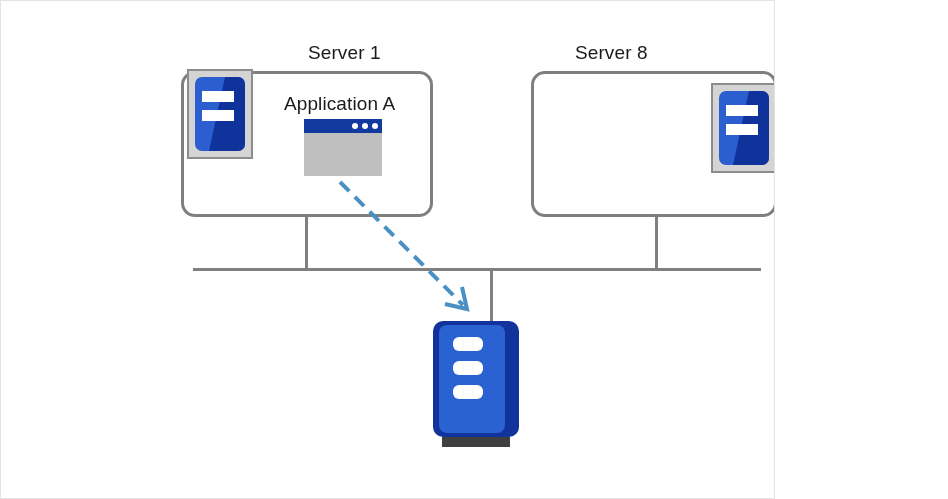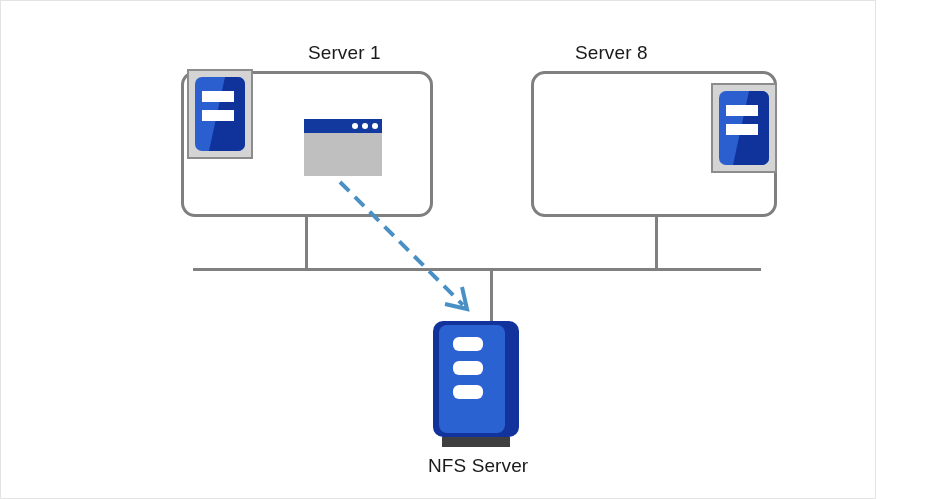--- a/index.html
+++ b/index.html
@@ -2,21 +2,21 @@
 <html><head>
 <meta charset="utf-8">
 <style>
   html, body {
     margin: 0;
     padding: 0;
     background: #ffffff;
   }
   #canvas {
     position: relative;
-    width: 876px;
+    width: 775px;
     height: 499px;
     background: #ffffff;
     border: 1px solid #e3e3e3;
     box-sizing: border-box;
     font-family: "Liberation Sans", sans-serif;
     overflow: hidden;
   }
   .label {
     position: absolute;
     color: #1a1a1a;
@@ -167,20 +167,21 @@
 
   <div class="server-box" id="server1-box"></div>
 
   <div class="server-icon" id="server1-icon">
     <div class="server-icon-card">
       <div class="server-icon-bar b1"></div>
       <div class="server-icon-bar b2"></div>
     </div>
   </div>
 
+  <div class="label" id="app-a-label">Application A</div>
 
   <div id="app-window">
     <div id="app-window-titlebar">
       <span class="app-dot d1"></span>
       <span class="app-dot d2"></span>
       <span class="app-dot d3"></span>
     </div>
   </div>
 
   <div class="label" id="server2-title">Server 8</div>
@@ -203,20 +204,19 @@
     <div id="nfs-base"></div>
     <div id="nfs-body-outer">
       <div id="nfs-body-inner">
         <div class="nfs-bar n1"></div>
         <div class="nfs-bar n2"></div>
         <div class="nfs-bar n3"></div>
       </div>
     </div>
   </div>
 
-  <div class="label" id="nfs-label">NFS Server</div>
 
   <svg id="arrow-layer" viewBox="0 0 948 499">
     <line x1="339" y1="181" x2="462" y2="304" stroke="#4a90c4" stroke-width="4" stroke-dasharray="13 8" stroke-linecap="butt"></line>
     <polyline points="444,303 466,308 461,286" fill="none" stroke="#4a90c4" stroke-width="4" stroke-linecap="butt" stroke-linejoin="miter"></polyline>
   </svg>
 
 </div>
 
 </body></html>

